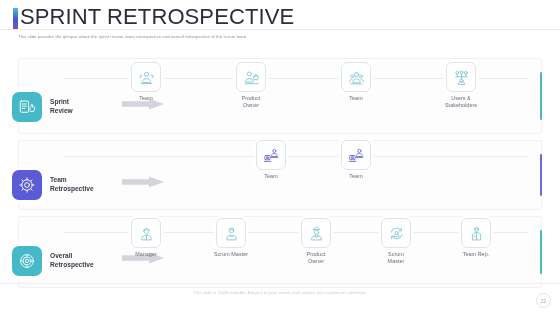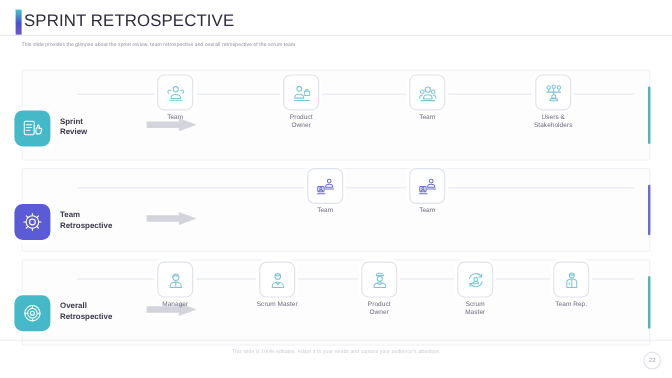--- a/index.html
+++ b/index.html
@@ -12,21 +12,21 @@
   .slide{position:relative;width:560px;height:315px;background:#fff;}
 
   
   .header{position:absolute;left:0;top:0;width:560px;height:30px;}
   .accent-bar{
     position:absolute;left:13px;top:8px;width:5px;height:21px;
     background:linear-gradient(180deg,#3ec6c8 0%,#4a4fd6 55%,#6f56c8 100%);
   }
   .title{
     position:absolute;left:20px;top:6px;
-    font-size:14px;font-weight:400;color:#2c2c3c;letter-spacing:.1px;
+    font-size:22px;font-weight:400;color:#2c2c3c;letter-spacing:.1px;
     line-height:22px;white-space:nowrap;
   }
   .header-rule{
     position:absolute;left:0;top:29px;width:560px;height:1px;background:#e8e8ee;
   }
   .subtitle{
     position:absolute;left:18px;top:33px;
     font-size:4.2px;color:#8d8d9c;line-height:8px;letter-spacing:.08px;
     white-space:nowrap;
   }

